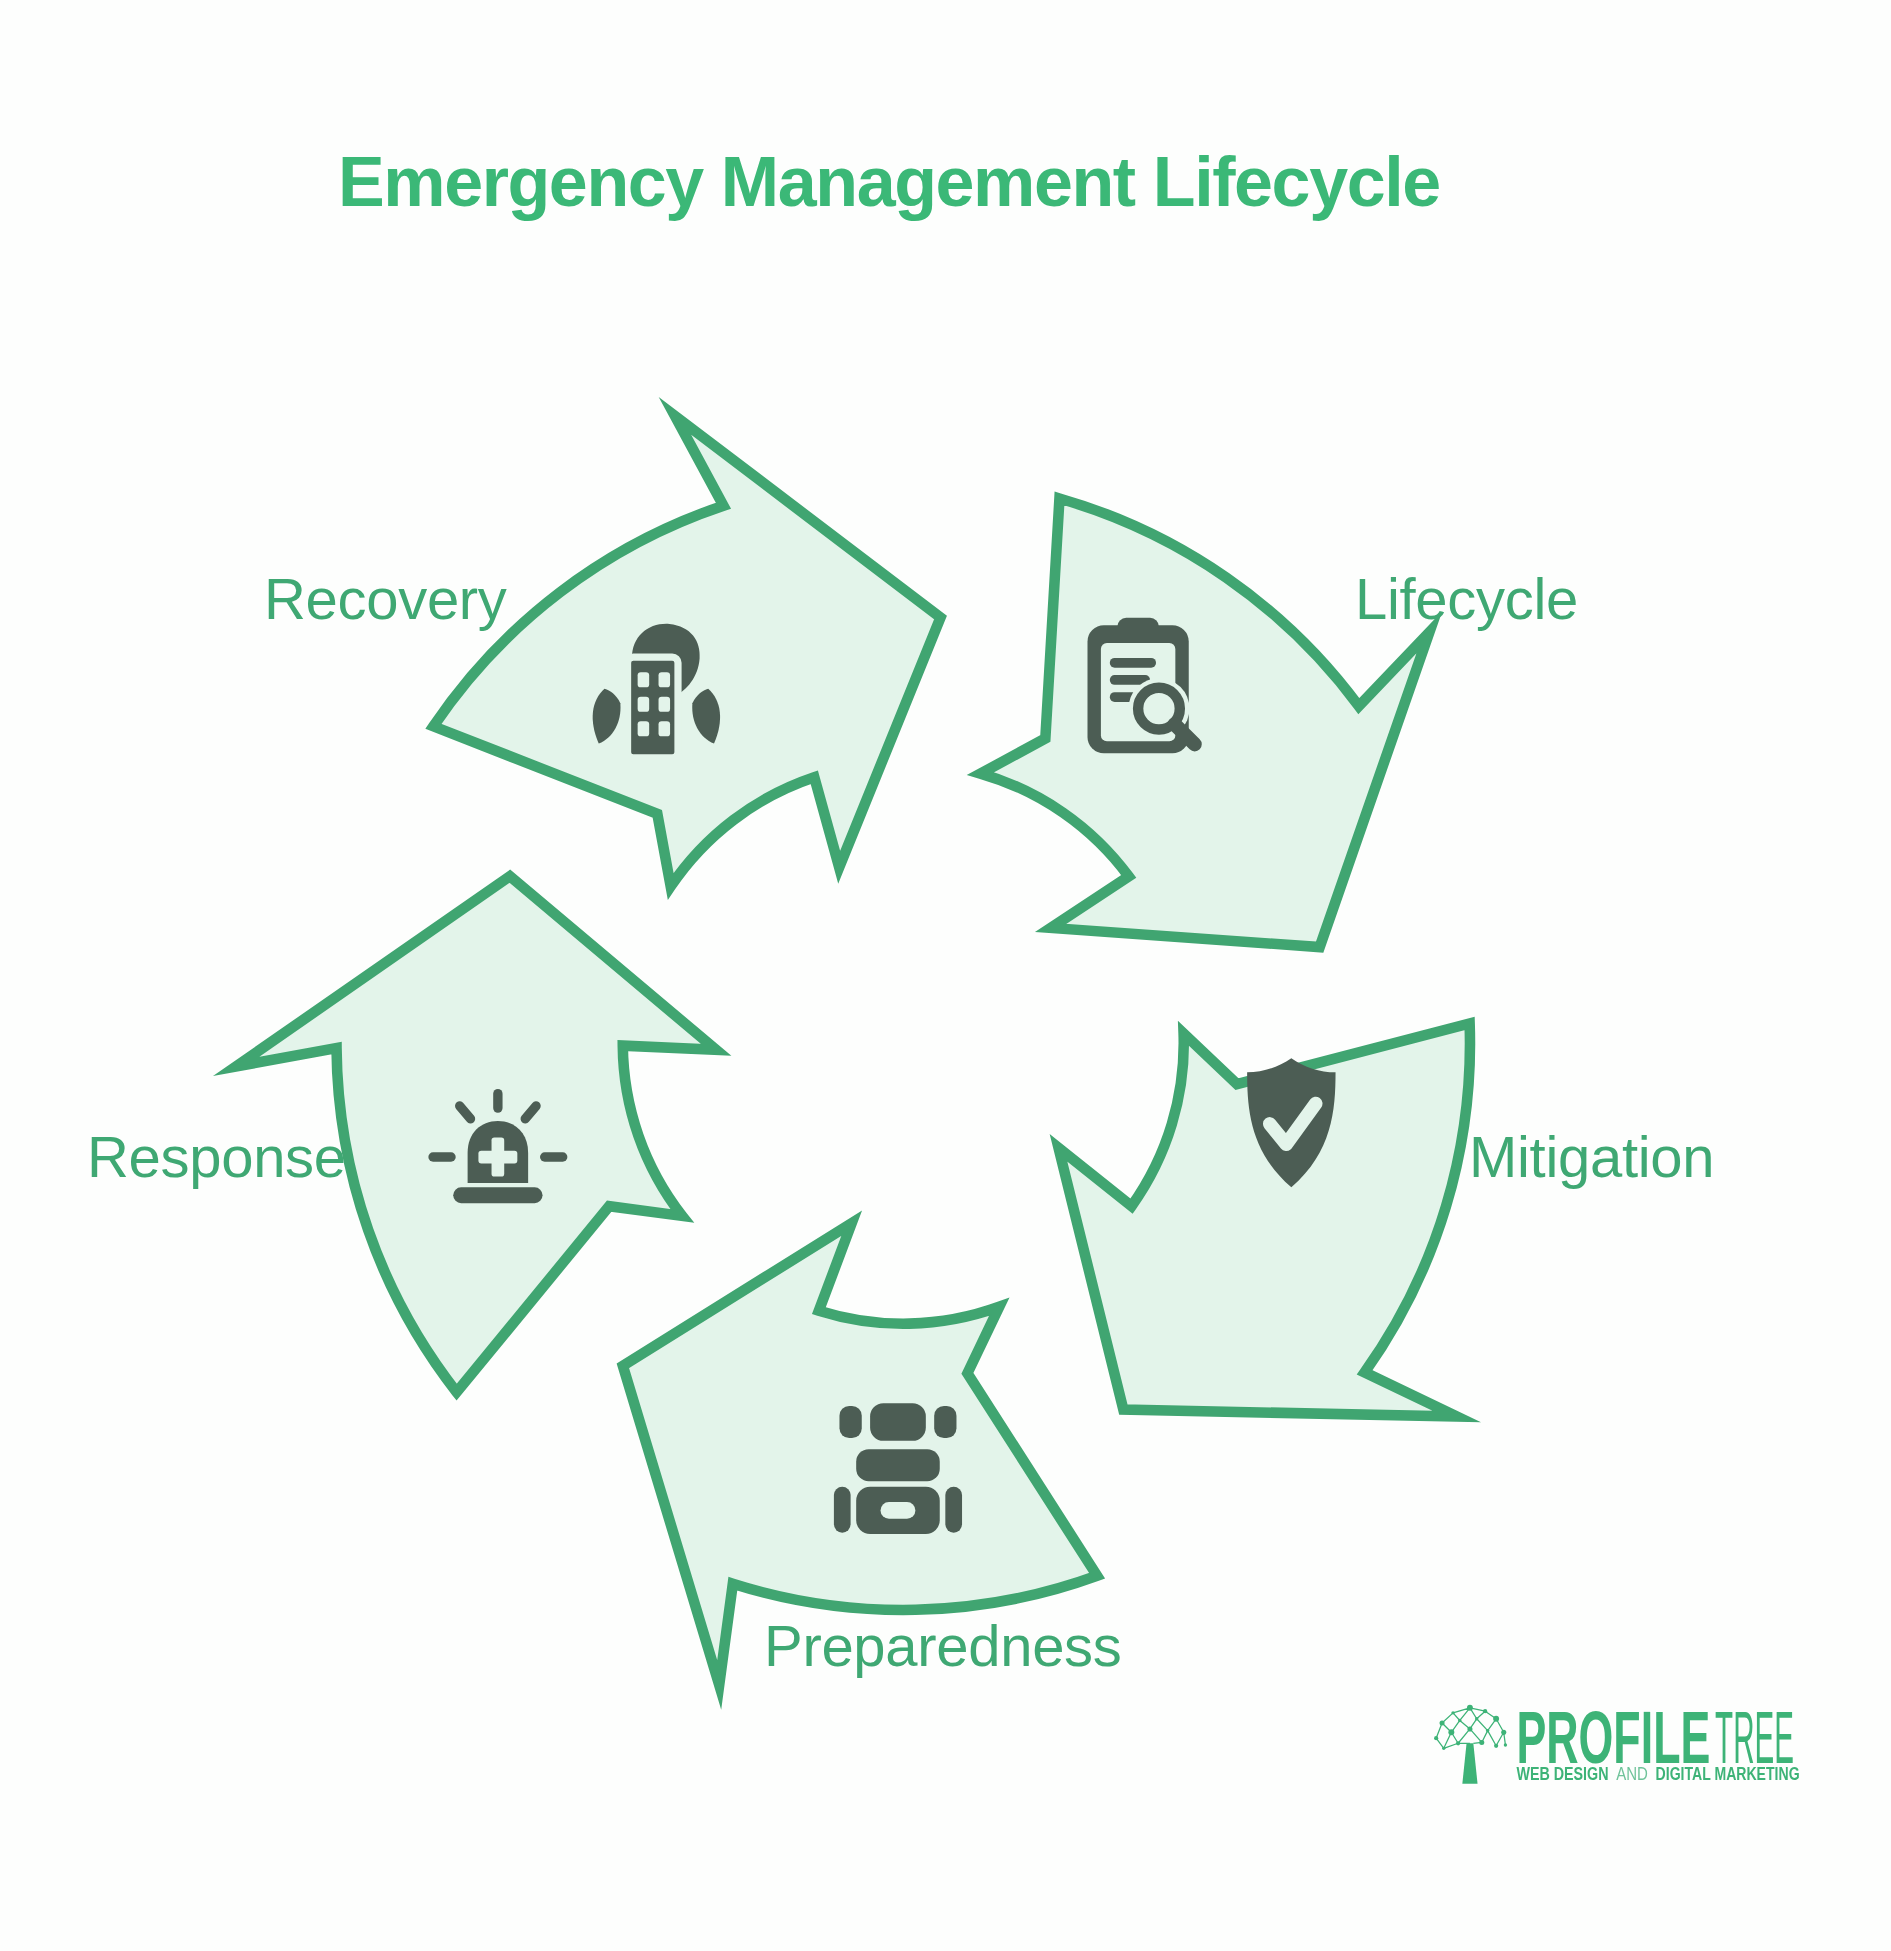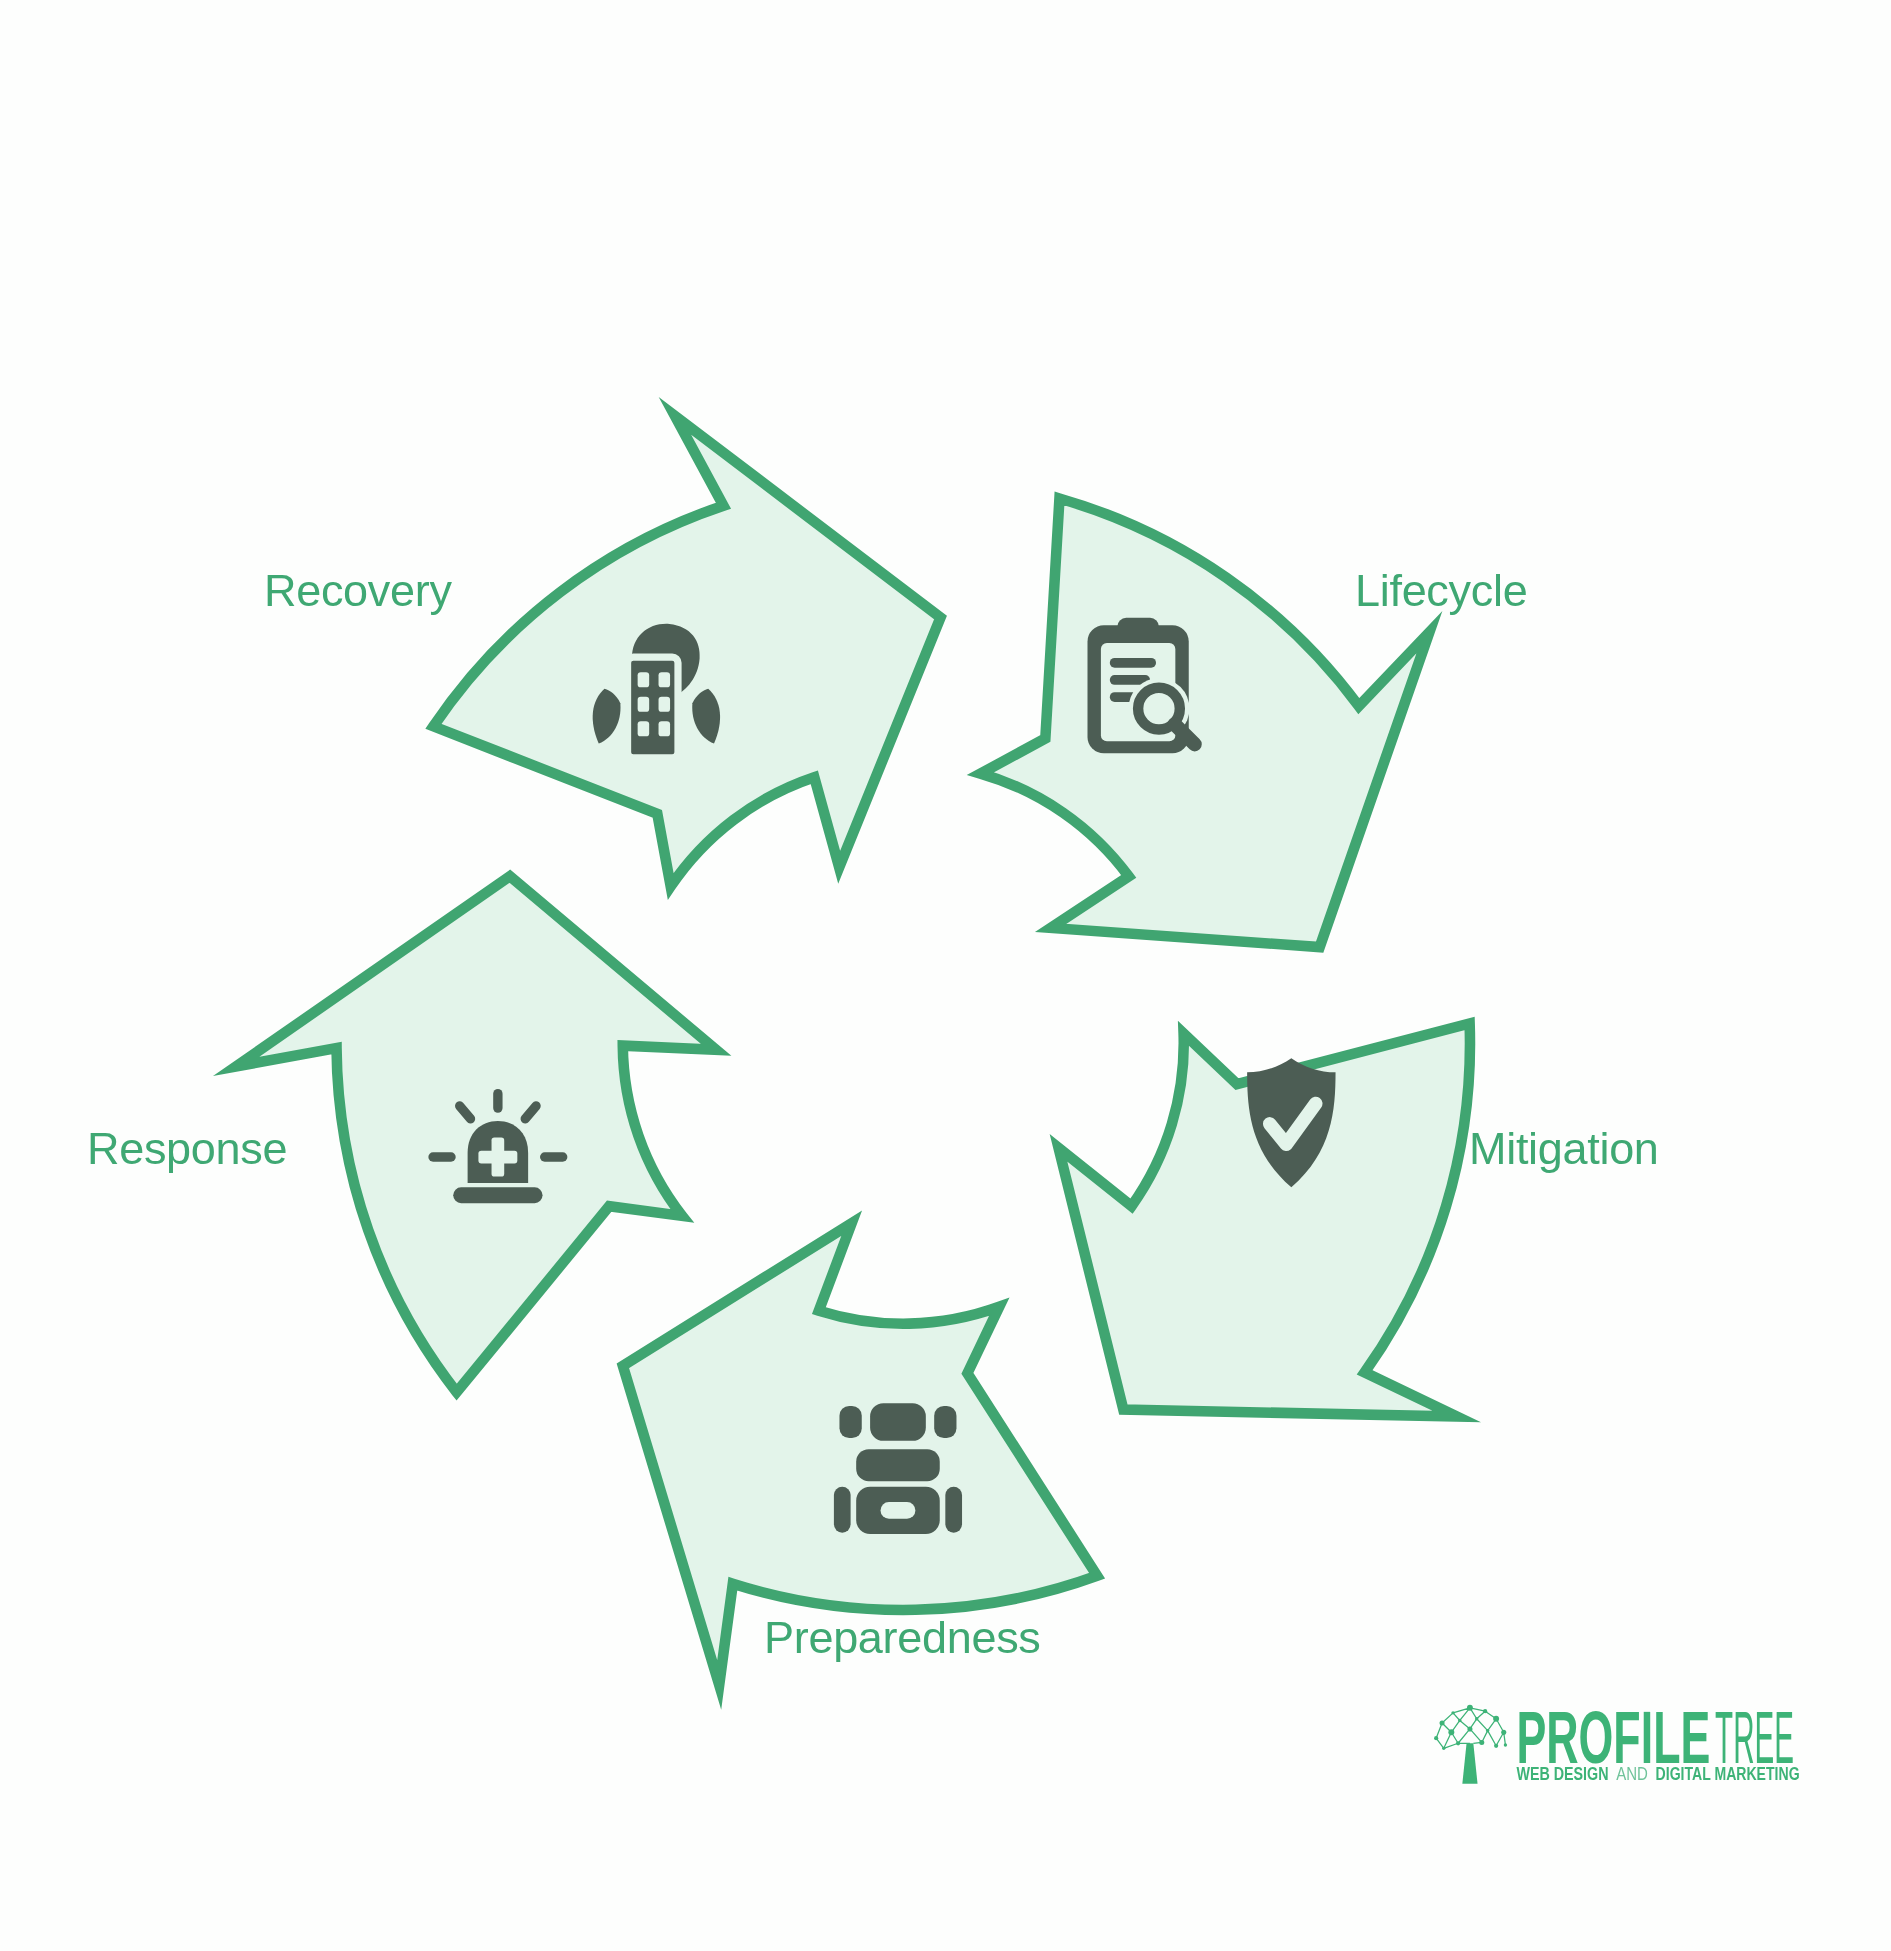--- a/index.html
+++ b/index.html
@@ -20,41 +20,42 @@
     letter-spacing:-1.4px;
     color:#3bb877;
     white-space:nowrap;
   }
   .diagram-svg{
     position:absolute;
     left:0; top:0;
   }
   .stage-label{
     position:absolute;
-    font-size:45px;
+    font-size:58px;
     font-weight:400;
     letter-spacing:-0.3px;
     color:#3fa873;
     white-space:nowrap;
   }
   .lbl-recovery{left:264px; top:565px;}
   .lbl-evaluation{left:1355px; top:565px;}
   .lbl-mitigation{left:1469px; top:1123px;}
   .lbl-response{left:87px; top:1123px;}
   .lbl-preparedness{left:764px; top:1612px;}
   .logo-svg{
     position:absolute;
     left:1430px; top:1699px;
   }
 </style>
 </head>
 <body>
 
 <div class="canvas">
 
+  <h1 class="title">Emergency Management Lifecycle</h1>
 
   <svg class="diagram-svg" width="1892" height="1951" viewBox="0 0 1969 2031">
     <defs>
       <path id="cycArrow" d="M 450.9,756.1
            A 590,590 0 0 1 752.8,526.5
            L 702.3,432.9
            L 978.8,642.8
            L 873.3,902.8
            L 847.4,809.1
            A 292,292 0 0 0 697.9,922.7

